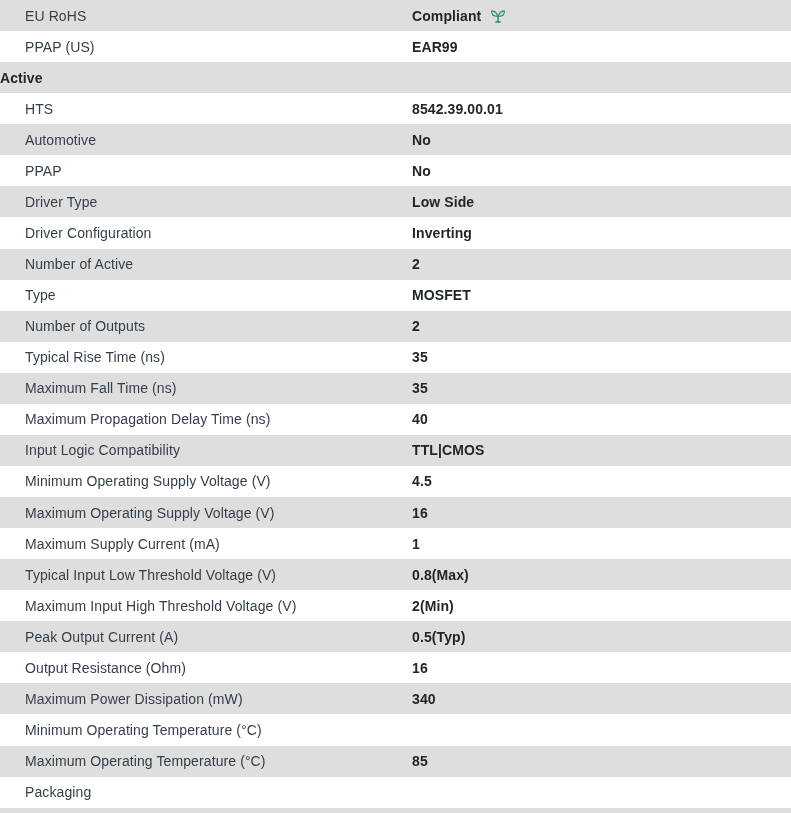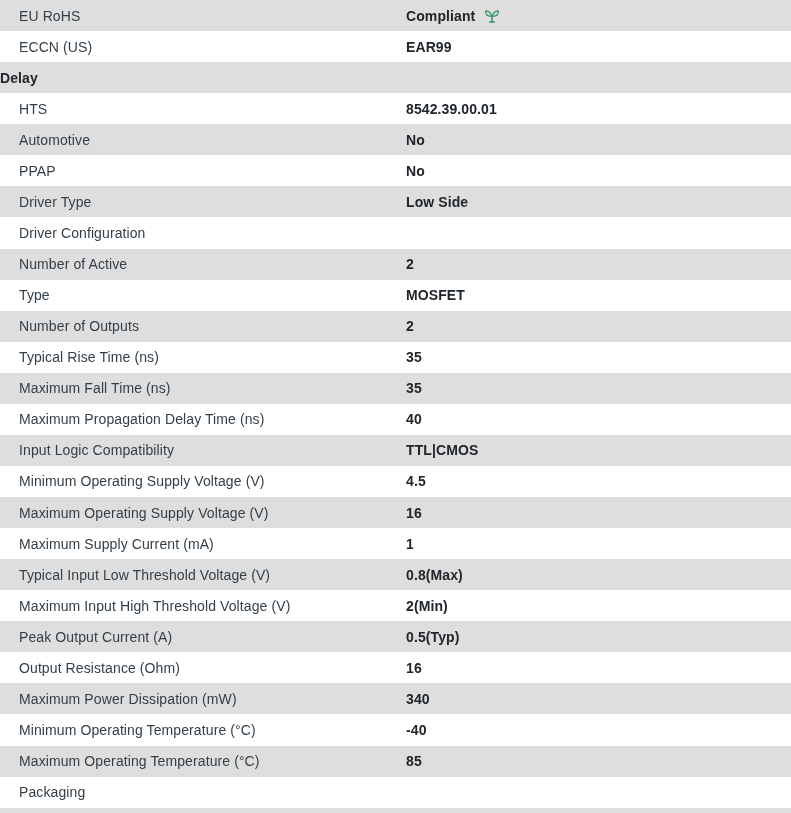--- a/index.html
+++ b/index.html
@@ -31,21 +31,21 @@
     background: #dedede;
   }
   .cell {
     display: flex;
     align-items: center;
     white-space: nowrap;
     overflow: hidden;
   }
   .cell.label {
     width: 387px;
-    padding-left: 19px;
+    padding-left: 25px;
     font-size: 14px;
     font-weight: 400;
     color: #333f48;
     letter-spacing: 0.1px;
   }
   .cell.value {
     flex: 1;
     font-size: 14px;
     font-weight: 700;
     color: #20262b;
@@ -72,30 +72,30 @@
         <svg width="16" height="15" viewBox="0 0 16 15" xmlns="http://www.w3.org/2000/svg">
           <path d="M7.6 7.2 C6.8 3.8 5.0 2.1 1.6 1.9 C1.3 5.4 3.3 7.6 7.6 7.2 Z" fill="#c5e8d4" stroke="#2e8b61" stroke-width="1.1" stroke-linejoin="round"></path>
           <path d="M8.4 7.2 C9.2 3.8 11.0 2.1 14.4 1.9 C14.7 5.4 12.7 7.6 8.4 7.2 Z" fill="#c5e8d4" stroke="#2e8b61" stroke-width="1.1" stroke-linejoin="round"></path>
           <path d="M8 7.2 L8 12.6 M5.8 13 L10.2 13" fill="none" stroke="#2e8b61" stroke-width="1.4" stroke-linecap="round"></path>
         </svg>
       </span>
     </div>
   </div>
 
   <div class="row">
-    <div class="cell label">ECCN (US)</div>
+    <div class="cell label">PPAP (US)</div>
     <div class="cell value">
       <span class="value-text">EAR99</span>
 
     </div>
   </div>
 
   <div class="row striped">
     <div class="cell value">
-      <span class="value-text">Delay</span>
+      <span class="value-text">Active</span>
 
     </div>
   </div>
 
   <div class="row">
     <div class="cell label">HTS</div>
     <div class="cell value">
       <span class="value-text">8542.39.00.01</span>
 
     </div>
@@ -120,20 +120,24 @@
   <div class="row striped">
     <div class="cell label">Driver Type</div>
     <div class="cell value">
       <span class="value-text">Low Side</span>
 
     </div>
   </div>
 
   <div class="row">
     <div class="cell label">Driver Configuration</div>
+    <div class="cell value">
+      <span class="value-text">Inverting</span>
+
+    </div>
   </div>
 
   <div class="row striped">
     <div class="cell label">Number of Active</div>
     <div class="cell value">
       <span class="value-text">2</span>
 
     </div>
   </div>
 
@@ -244,24 +248,20 @@
   <div class="row striped">
     <div class="cell label">Maximum Power Dissipation (mW)</div>
     <div class="cell value">
       <span class="value-text">340</span>
 
     </div>
   </div>
 
   <div class="row">
     <div class="cell label">Minimum Operating Temperature (°C)</div>
-    <div class="cell value">
-      <span class="value-text">-40</span>
-
-    </div>
   </div>
 
   <div class="row striped">
     <div class="cell label">Maximum Operating Temperature (°C)</div>
     <div class="cell value">
       <span class="value-text">85</span>
 
     </div>
   </div>
 

